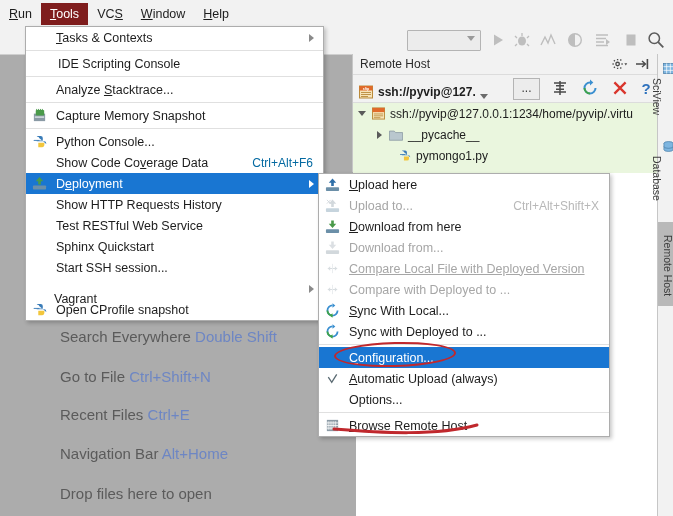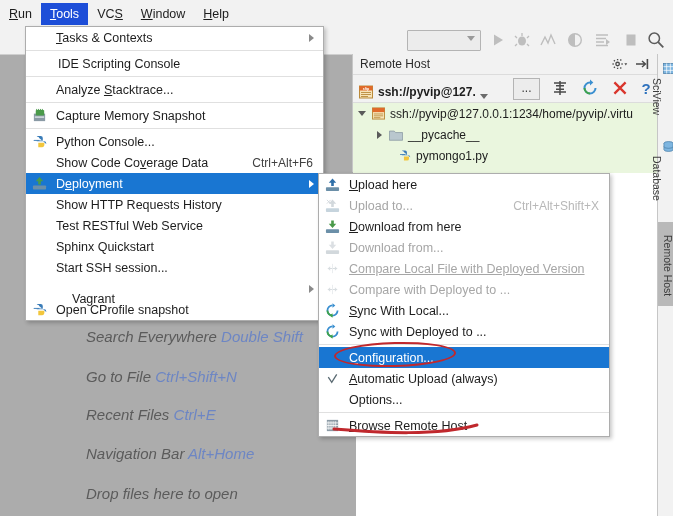--- a/index.html
+++ b/index.html
@@ -15,21 +15,21 @@
   
   #menubar{
     left:0;top:0;width:673px;height:26px;
     background:#f2f2f2;border-bottom:1px solid #d6d6d6;
     display:flex;align-items:center;
   }
   .mb-item{
     height:22px;line-height:22px;padding:0 9px;margin-top:1px;
     font-size:12.5px;color:#1d1d1d;white-space:nowrap;cursor:default;
   }
-  .mb-item.active{background:#1d4ed8;color:#ffffff;}
+  .mb-item.active{background:#7f1d1d;color:#ffffff;}
   .mb-item u{text-decoration:underline;}
 
   
   #toolbar{
     left:0;top:26px;width:673px;height:28px;background:#f2f2f2;
     border-bottom:1px solid #cfcfcf;
   }
   #runconfig{
     left:407px;top:4px;width:72px;height:19px;
     background:#ececec;border:1px solid #b4b4b4;border-radius:1px;
@@ -38,21 +38,21 @@
     width:0;height:0;border-left:4px solid transparent;border-right:4px solid transparent;
     border-top:5px solid #9a9a9a;}
   .tbicon{top:6px;width:16px;height:16px;opacity:.38;}
   #tb-search{right:8px;top:5px;width:18px;height:18px;opacity:.75;}
 
   
   #editor{
     left:0;top:54px;width:356px;height:462px;background:#acacac;
   }
   .hint{
-    position:absolute;left:86px;font-size:15px;color:#5b5b5b;white-space:nowrap;font-style:italic;
+    position:absolute;left:60px;font-size:15px;color:#5b5b5b;white-space:nowrap;
   }
   .hint .key{color:#6d86c4;}
   #rightwhite{left:356px;top:54px;width:301px;height:462px;background:#ffffff;}
 
   
   #rhpanel{left:352px;top:54px;width:305px;height:118px;background:#f2f2f2;
     border-left:1px solid #c6c6c6;}
   #rh-header{position:absolute;left:0;top:0;width:305px;height:20px;
     background:#f2f2f2;}
   #rh-title{position:absolute;left:7px;top:3px;font-size:12px;color:#2b2b2b;}
@@ -86,21 +86,21 @@
   .vtab.sel{background:#b9b9b9;}
   .vt-icon{display:block;margin:0 auto 2px auto;width:11px;height:11px;}
 
   
   .popup{background:#ffffff;border:1px solid #adadad;
     box-shadow:2px 2px 4px rgba(0,0,0,.22);}
   .mi{position:relative;height:21px;display:flex;align-items:center;
     font-size:12.5px;color:#1d1d1d;white-space:nowrap;cursor:default;}
   .mi .ico{position:absolute;left:6px;top:3px;width:15px;height:15px;}
   .mi .lbl{padding-left:30px;}
-  .mi .accel{position:absolute;right:10px;color:#404040;font-size:12px;}
+  .mi .accel{position:absolute;right:10px;color:#0369a1;font-size:12px;}
   .mi .arrow{position:absolute;right:9px;top:7px;width:0;height:0;
     border-top:4px solid transparent;border-bottom:4px solid transparent;border-left:5px solid #8a8a8a;}
   .mi.sel{background:#1976d2;color:#ffffff;}
   .mi.sel .arrow{border-left-color:#ffffff;}
   .mi.dis{color:#a6a6a6;}
   .mi.dis .accel{color:#b8b8b8;}
   .mi u{text-decoration:underline;}
   .sep{height:1px;background:#e0e0e0;margin:2px 0;}
 
   
@@ -339,21 +339,21 @@
     <div class="mi">
       <span class="lbl" style="padding-left: 30px;">Test RESTful Web Service</span>
     </div>
     <div class="mi">
       <span class="lbl" style="padding-left: 30px;">Sphinx Quickstart</span>
     </div>
     <div class="mi">
       <span class="lbl" style="padding-left: 30px;">Start SSH session...</span>
     </div>
     <div class="mi">
-      <span class="lbl" style="padding-left: 46px; margin-top: 21px;">Vagrant</span>
+      <span class="lbl" style="padding-left: 28px; margin-top: 21px;">Vagrant</span>
       <span class="arrow"></span>
     </div>
     <div class="mi">
       <svg viewBox="0 0 16 16" class="ico" style="opacity: 1;">
         <path d="M5 2 h4.3 a2.2 2.2 0 0 1 2.2 2.2 v2.6 h-6.5 v1 h8 a2.2 2.2 0 0 1 2.2 2.2 v0.6" fill="#3a7cb8"></path>
         <path d="M1.8 6.3 h6.2 v1 h-6.2 Z" fill="#3a7cb8"></path>
         <path d="M6.7 14 h4.3 a2.2 2.2 0 0 0 2.2 -2.2 v-2.6 h-6.5" fill="#f2c63c"></path>
         <circle cx="6.6" cy="4" r="0.8" fill="#ffffff"></circle>
       </svg>
       <span class="lbl" style="padding-left: 30px;">Open CProfile snapshot</span>

